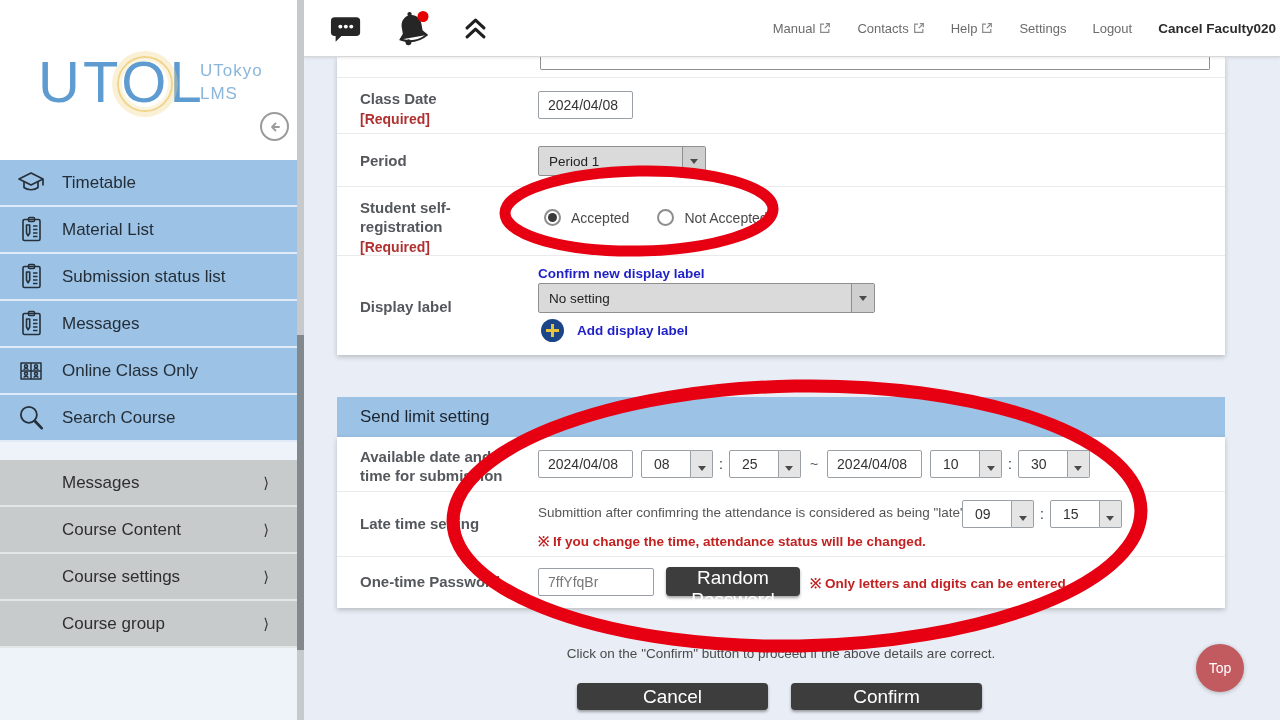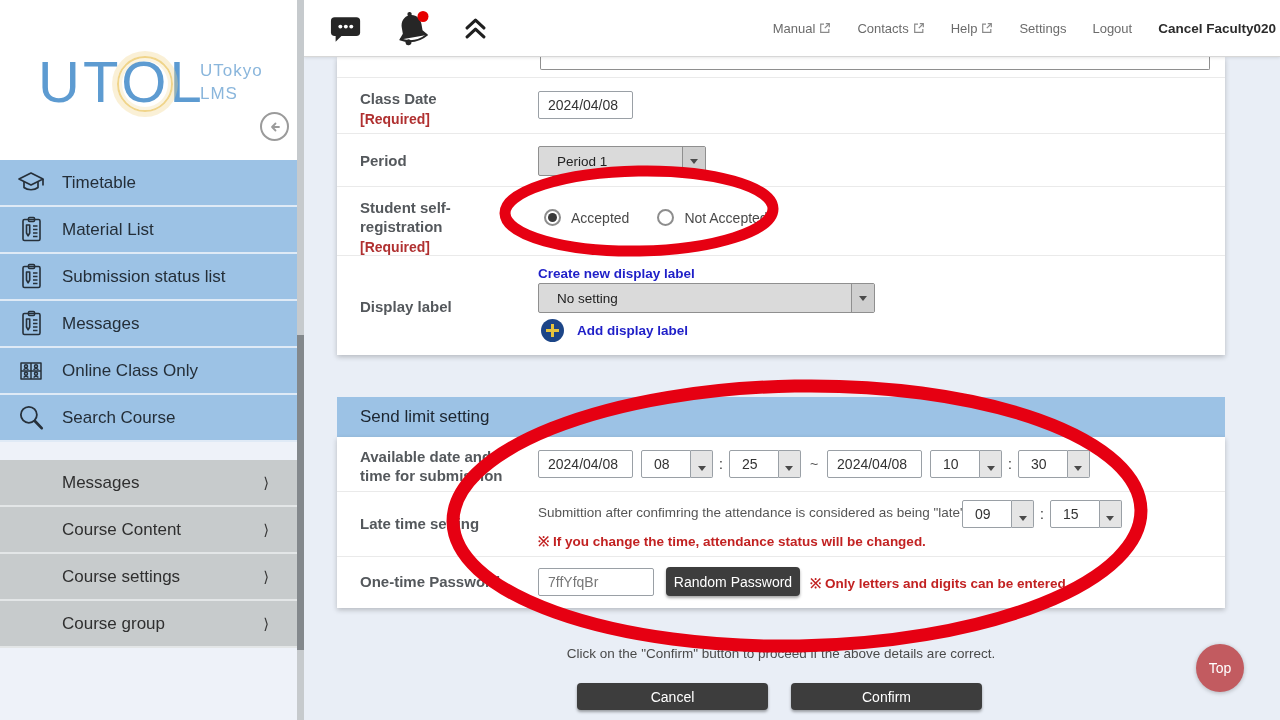--- a/index.html
+++ b/index.html
@@ -44,21 +44,21 @@
   .row:last-child { border-bottom:none; }
   .r0 { height:21px; }
   .r1 { height:56px; } .r2 { height:53px; } .r3 { height:69px; } .r4 { height:99px; }
   .partial-input { position:absolute; left:203px; top:0; width:670px; height:13px; border:1px solid #8f8f8f; border-top:none; background:#fff; border-radius:0 0 2px 2px; }
   .flabel { position:absolute; left:23px; top:12px; width:160px; font-size:15px; font-weight:bold; color:#54585c; line-height:1.25; }
   .req { color:#b03030; font-size:14px; font-weight:bold; margin-top:2px; }
   .txt-input { height:28px; border:1px solid #9aa0a6; background:#fff; font-family:"Liberation Sans",sans-serif; font-size:14px; color:#333; padding:0 9px; border-radius:2px; }
   .date-input { width:95px; }
 
   .select { display:flex; height:30px; border:1px solid #8f8f8f; background:#dadada; cursor:pointer; border-radius:2px; }
-  .select .sel-text { flex:1; font-size:13.5px; color:#222; display:flex; align-items:center; padding-left:18px; }
+  .select .sel-text { flex:1; font-size:13.5px; color:#222; display:flex; align-items:center; padding-left:10px; }
   .select .sel-btn { width:23px; background:#cfcfcf; border-left:1px solid #8f8f8f; display:flex; align-items:center; justify-content:center; }
   .tri-down { width:0; height:0; border-left:4.5px solid transparent; border-right:4.5px solid transparent; border-top:5.5px solid #4a4a4a; }
 
   .radio-group { position:absolute; left:207px; top:22px; display:flex; align-items:center; gap:14px; }
   .radio { width:17px; height:17px; border:2px solid #8d8d8d; border-radius:50%; background:#fff; display:flex; align-items:center; justify-content:center; cursor:pointer; }
   .radio.checked::after { content:''; width:9px; height:9px; border-radius:50%; background:#3a3a3a; }
   .radio-label { font-size:14px; color:#4a4a4a; margin-right:8px; }
 
   .blue-link { color:#1f1fc8; font-weight:bold; font-size:13.5px; cursor:pointer; }
   .plus-icon { width:23px; height:23px; border-radius:50%; background:#1c4587; position:relative; cursor:pointer; flex:none; }
@@ -75,21 +75,21 @@
   .spin-group { display:flex;border-radius:7px; }
   .spin-input { width:50px; height:28px; border:1px solid #9aa0a6; background:#fff; font-size:14px; color:#333; padding:0 0 0 12px; font-family:"Liberation Sans",sans-serif; border-radius:2px 0 0 2px; }
   .spin-btn { width:22px; height:28px; border:1px solid #9aa0a6; border-left:none; background:#e5e5e5; display:flex; align-items:flex-end; justify-content:center; padding-bottom:6px; cursor:pointer; border-radius:0 2px 2px 0; }
   .colon { font-size:14px; color:#333; margin:0 6px; }
   .tilde { font-size:14px; color:#555; margin:0 9px; }
   .late-text { position:absolute; left:201px; top:13px; font-size:13.5px; color:#555; }
   .late-spins { position:absolute; left:625px; top:8px; display:flex; align-items:center; }
   .red-note { font-size:13.5px; font-weight:bold; color:#c22222; }
   .rB .red-note { position:absolute; left:201px; top:40px; }
   .otp-input { position:absolute; left:201px; top:11px; width:116px; color:#777; }
-  .dark-btn { background:#3d3d3d; color:#fff; border:none; border-radius:4px; font-family:"Liberation Sans",sans-serif; font-size:14px; cursor:pointer; box-shadow:0 2px 3px rgba(0,0,0,.35); }
+  .dark-btn { background:#3d3d3d; color:#fff; border:none; border-radius:4px; font-family:"Liberation Sans",sans-serif; font-size:19px; cursor:pointer; box-shadow:0 2px 3px rgba(0,0,0,.35); }
   .random-btn { position:absolute; left:329px; top:10px; width:134px; height:29px; }
   .rC .red-note { position:absolute; left:473px; top:17px; }
 
   .hint { position:absolute; left:337px; top:646px; width:888px; text-align:center; font-size:13.5px; color:#4a4a4a; z-index:1; }
   .cancel-btn { position:absolute; left:577px; top:683px; width:191px; height:27px; z-index:1; }
   .confirm-btn { position:absolute; left:791px; top:683px; width:191px; height:27px; z-index:1; }
   .top-btn { position:absolute; left:1196px; top:644px; width:48px; height:48px; border-radius:50%; background:#c25b60;
         color:#fff; font-size:14px; display:flex; align-items:center; justify-content:center; cursor:pointer; box-shadow:0 1px 4px rgba(0,0,0,.25); z-index:1; }
 
   .annotation { position:absolute; left:0; top:0; width:1280px; height:720px; pointer-events:none; z-index:10; }
@@ -303,21 +303,21 @@
     <div class="radio-group">
       <span class="radio checked"></span>
       <span class="radio-label" style="margin-left:-4px;">Accepted</span>
       <span class="radio" style="margin-left:6px;"></span>
       <span class="radio-label" style="margin-left:-4px;">Not Accepted</span>
     </div>
   </div>
 
   <div class="row r4">
     <div class="flabel" style="top:42px;">Display label</div>
-    <span class="blue-link" style="position:absolute; left:201px; top:10px;">Create new display label</span>
+    <span class="blue-link" style="position:absolute; left:201px; top:10px;">Confirm new display label</span>
     <div class="select" style="position:absolute; left:201px; top:27px; width:337px;">
       <span class="sel-text">No setting</span>
       <span class="sel-btn">
           <span class="tri-down"></span>
         </span>
     </div>
     <div style="position:absolute; left:204px; top:63px; display:flex; align-items:center; gap:13px;">
       <span class="plus-icon"></span>
       <span class="blue-link">Add display label</span>
     </div>

